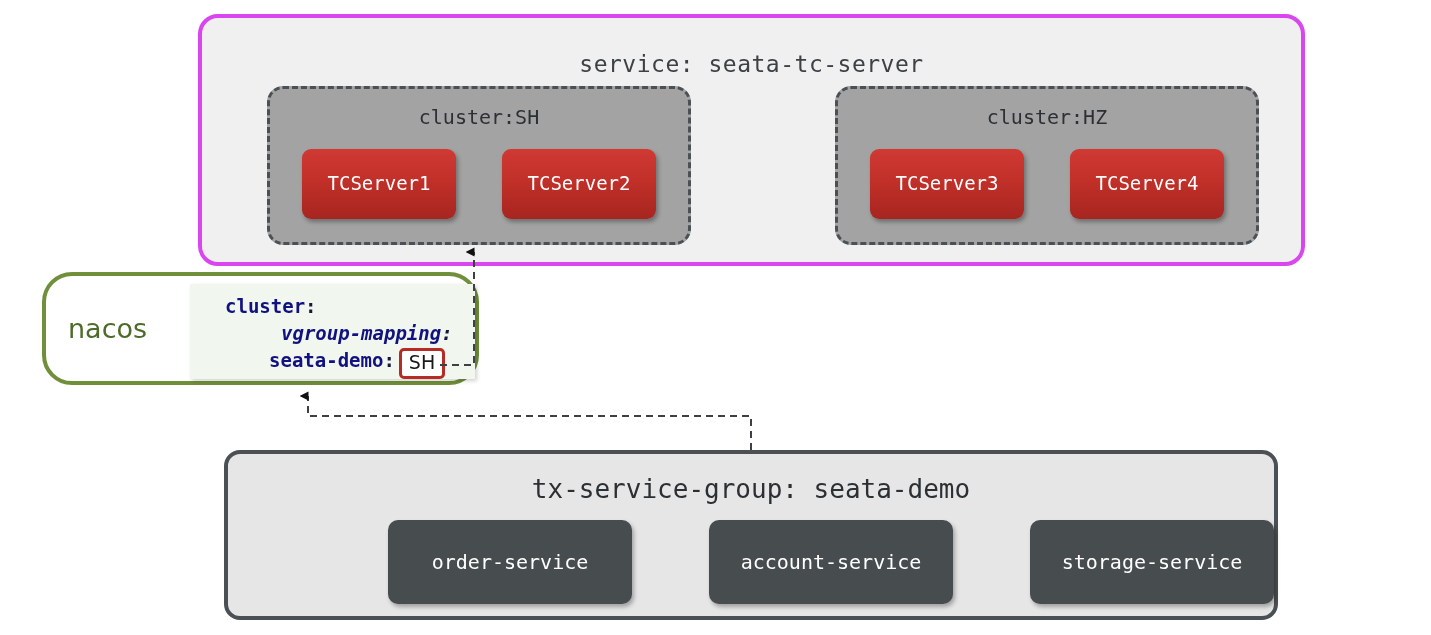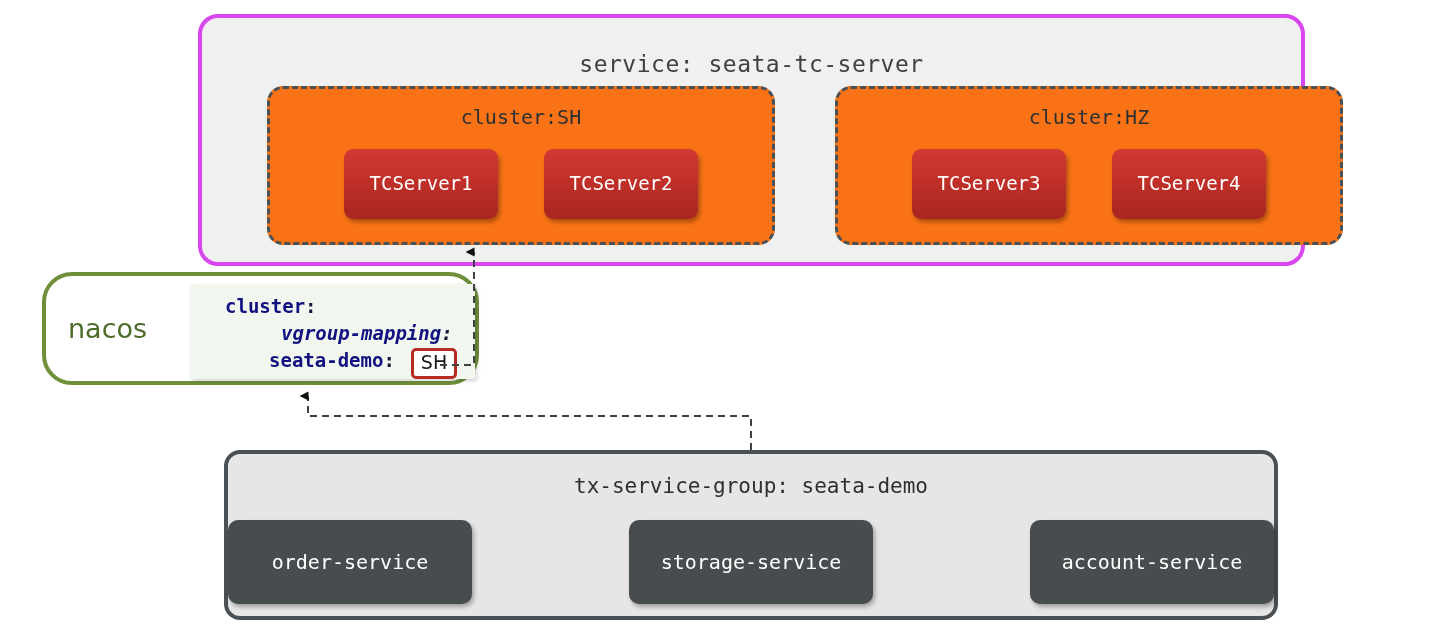--- a/index.html
+++ b/index.html
@@ -53,23 +53,23 @@
     color: #3d4144;
     font-family: "DejaVu Sans Mono", monospace;
   }
 
   
   .cluster {
     position: absolute;
     box-sizing: border-box;
     border: 3px dashed #4a5054;
     border-radius: 16px;
-    background: #f97316;
+    background: #a3a3a3;
     top: 68px;
-    width: 508px;
+    width: 424px;
     height: 159px;
   }
   .cluster.sh  { left: 65px; }
   .cluster.hz  { left: 633px; padding-left: 40px; }
   .cluster-title {
     position: absolute;
     left: 0;
     top: 16px;
     width: 100%;
     text-align: center;
@@ -140,21 +140,21 @@
     line-height: 1.42;
   }
   .yaml-line { white-space: pre; color: #11117f; }
   .yaml-line .punct { color: #16163a; }
   .yaml-line.l1 { padding-left: 35px; }
   .yaml-line.l2 { padding-left: 91px; font-style: italic; }
   .yaml-line.l3 { padding-left: 79px; }
   .sh-chip {
     display: inline-block;
     box-sizing: border-box;
-    margin-left: 16px;
+    margin-left: 4px;
     padding: 0px 7px 1px 7px;
     border: 3px solid #b62c25;
     border-radius: 5px;
     background: #ffffff;
     color: #16181a;
     font-weight: normal;
     font-size: 19px;
     line-height: 1.25;
     vertical-align: -2px;
     font-family: "DejaVu Sans", sans-serif;
@@ -172,32 +172,32 @@
     border-radius: 16px;
     background: #e6e6e6;
     z-index: 1;
   }
   .group-title {
     position: absolute;
     left: 0;
     top: 20px;
     width: 100%;
     text-align: center;
-    font-size: 21px;
+    font-size: 26px;
     color: #2c3033;
     font-family: "DejaVu Sans Mono", monospace;
   }
   .svc-row {
     position: absolute;
     left: 0;
     top: 66px;
     width: 100%;
     display: flex;
-    justify-content: space-between;
-    gap: 59px;
+    justify-content: flex-end;
+    gap: 77px;
   }
   .svc-box {
     width: 244px;
     height: 84px;
     border-radius: 10px;
     background: #474d4f;
     box-shadow: 2px 3px 4px rgba(0,0,0,0.3);
     display: flex;
     align-items: center;
     justify-content: center;
@@ -249,22 +249,22 @@
       <div class="yaml-line l1"><span>cluster</span><span class="punct">:</span></div>
       <div class="yaml-line l2"><span>vgroup-mapping</span><span class="punct">:</span></div>
       <div class="yaml-line l3"><span>seata-demo</span><span class="punct">:</span><span class="sh-chip">SH</span></div>
     </div>
   </div>
 
   <div class="group-container">
     <div class="group-title">tx-service-group: seata-demo</div>
     <div class="svc-row">
       <div class="svc-box">order-service</div>
+      <div class="svc-box">account-service</div>
       <div class="svc-box">storage-service</div>
-      <div class="svc-box">account-service</div>
     </div>
   </div>
 
   <svg id="connectors" viewBox="0 0 1431 635">
     <defs>
       <marker id="arrowUp" markerWidth="10" markerHeight="10" refX="5" refY="8.5" orient="auto" markerUnits="userSpaceOnUse">
         <path d="M 5 0 L 9.5 9 L 0.5 9 Z" fill="#111111"></path>
       </marker>
     </defs>
 

